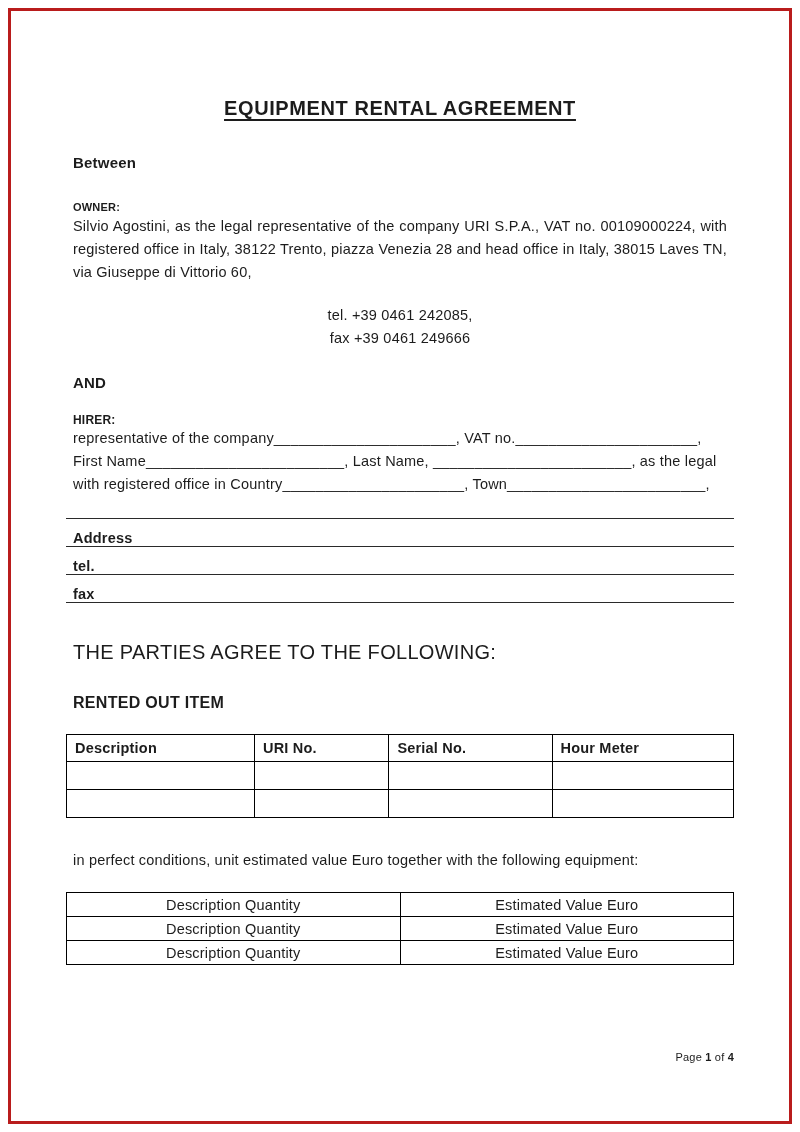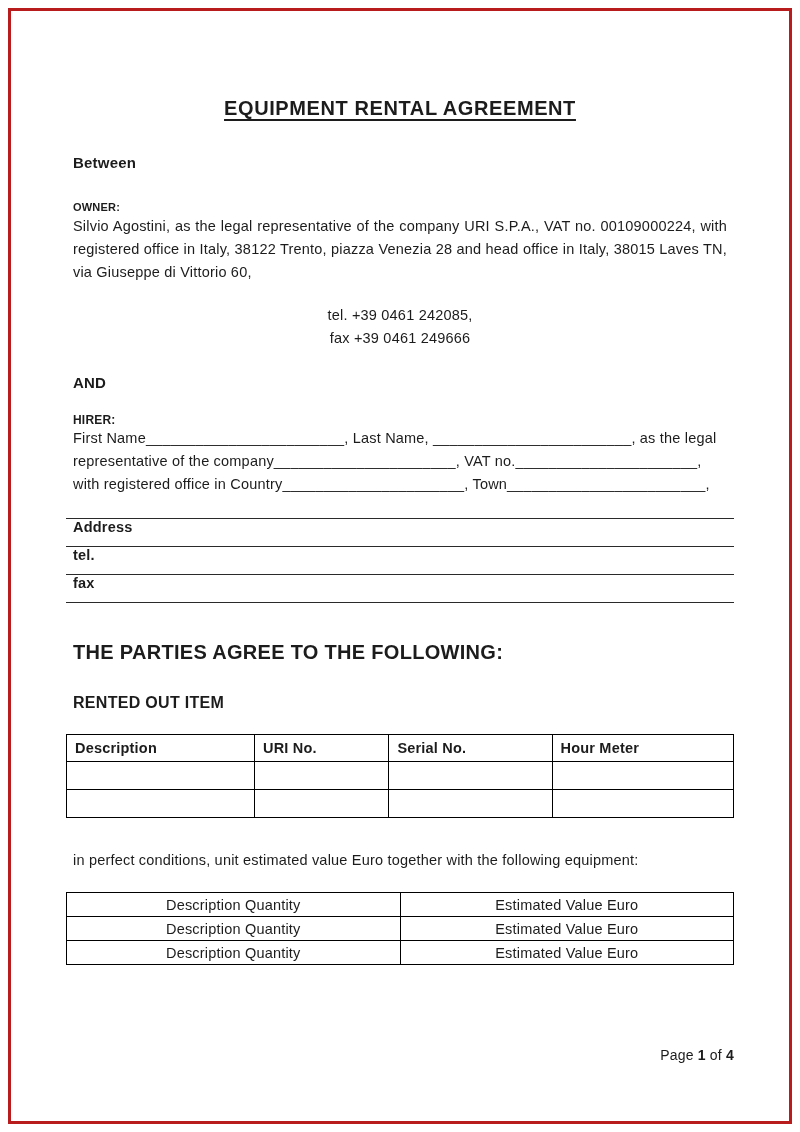--- a/index.html
+++ b/index.html
@@ -45,25 +45,25 @@
   .contact-lines { margin-top: 20px; line-height: 23px; text-align: center; }
   .and-label { margin-top: 24px; font-weight: bold; font-size: 15px; }
   .hirer-label { margin-top: 22px; font-weight: bold; font-size: 12px; }
   .blank-line { line-height: 23px; white-space: nowrap; overflow: hidden; }
 
   .contact-table { margin-top: 22px; border-top: 1px solid #2a2a2a; }
   .contact-row {
     border-bottom: 1px solid #2a2a2a;
     height: 27px;
     display: flex;
-    align-items: flex-start;
+    align-items: flex-end;
   }
   .contact-row .label { font-weight: bold; margin-left: 7px; font-size: 14.5px; }
 
-  .agree-heading { margin-top: 38px; font-weight: bold; font-size: 20px; letter-spacing: 0.3px; }
+  .agree-heading { margin-top: 38px; font-weight: normal; font-size: 20px; letter-spacing: 0.3px; }
   .rented-heading { margin-top: 30px; font-weight: bold; font-size: 16px; letter-spacing: 0.3px; }
 
   table { border-collapse: collapse; width: 100%; }
   .item-table { margin-top: 22px; padding-left: 47px; }
   .item-table th, .item-table td {
     border: 1px solid #000;
     text-align: left;
     padding: 3px 8px;
     font-size: 14.5px;
   }
@@ -79,21 +79,21 @@
     padding: 2px 8px;
     font-size: 14.5px;
     height: 19px;
     width: 50%;
   }
 
   .footer {
     position: absolute;
     right: 55px;
     bottom: 58px;
-    font-size: 14px;
+    font-size: 11px;
     color: #1c1c1c;
   }
   .footer b { font-weight: bold; }
 </style>
 </head>
 <body>
 
 <div class="page">
   <div class="content">
 
@@ -106,22 +106,22 @@
 
     <div class="contact-lines text-indent">
       <div>tel. +39 0461 242085,</div>
       <div>fax +39 0461 249666</div>
     </div>
 
     <div class="and-label text-indent">AND</div>
 
     <div class="hirer-label text-indent">HIRER:</div>
     <div class="text-indent">
+      <div class="blank-line">representative of the company______________________, VAT no.______________________,</div>
       <div class="blank-line">First Name________________________, Last Name, ________________________, as the legal</div>
-      <div class="blank-line">representative of the company______________________, VAT no.______________________,</div>
       <div class="blank-line">with registered office in Country______________________, Town________________________,</div>
     </div>
 
     <div class="contact-table">
       <div class="contact-row">
         <span class="label">Address</span>
       </div>
       <div class="contact-row">
         <span class="label">tel.</span>
       </div>

